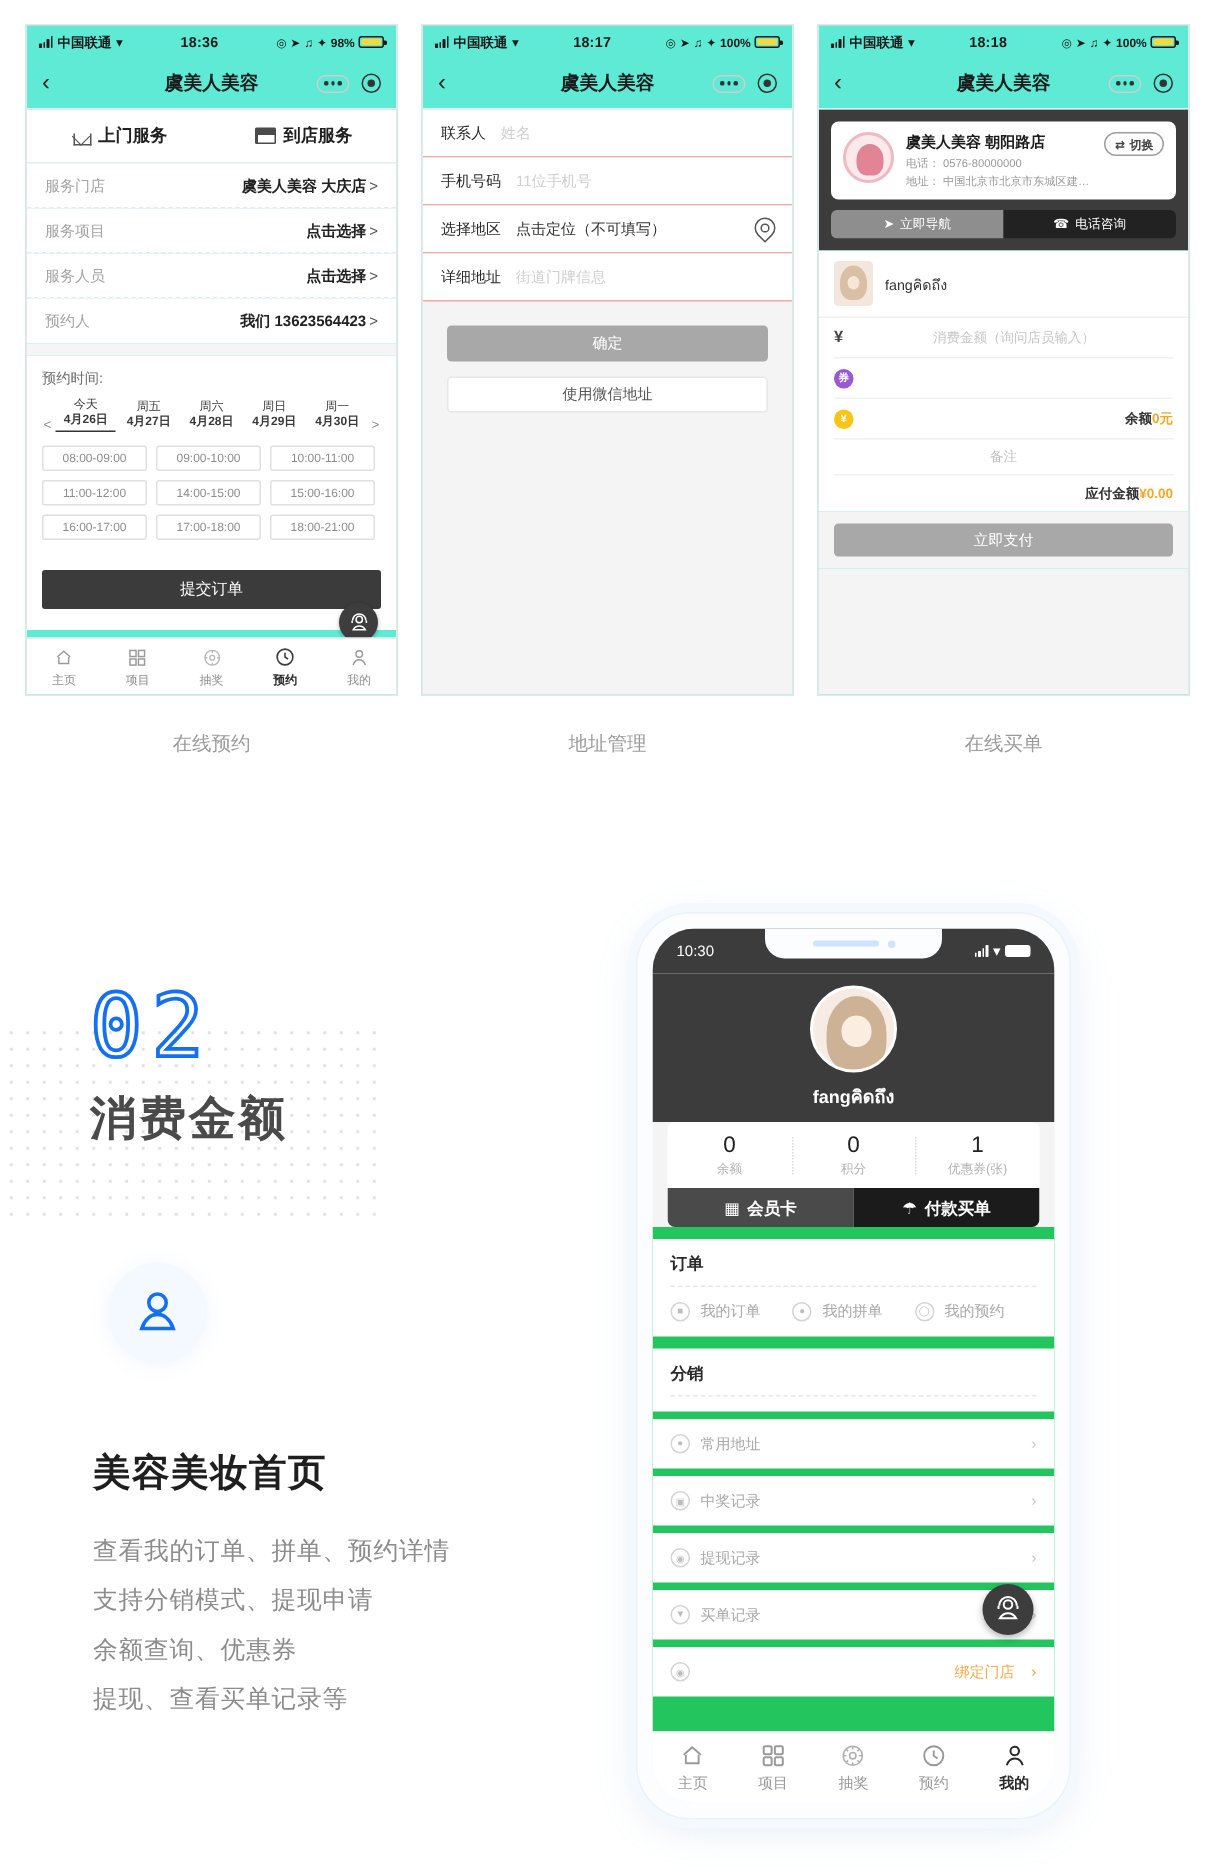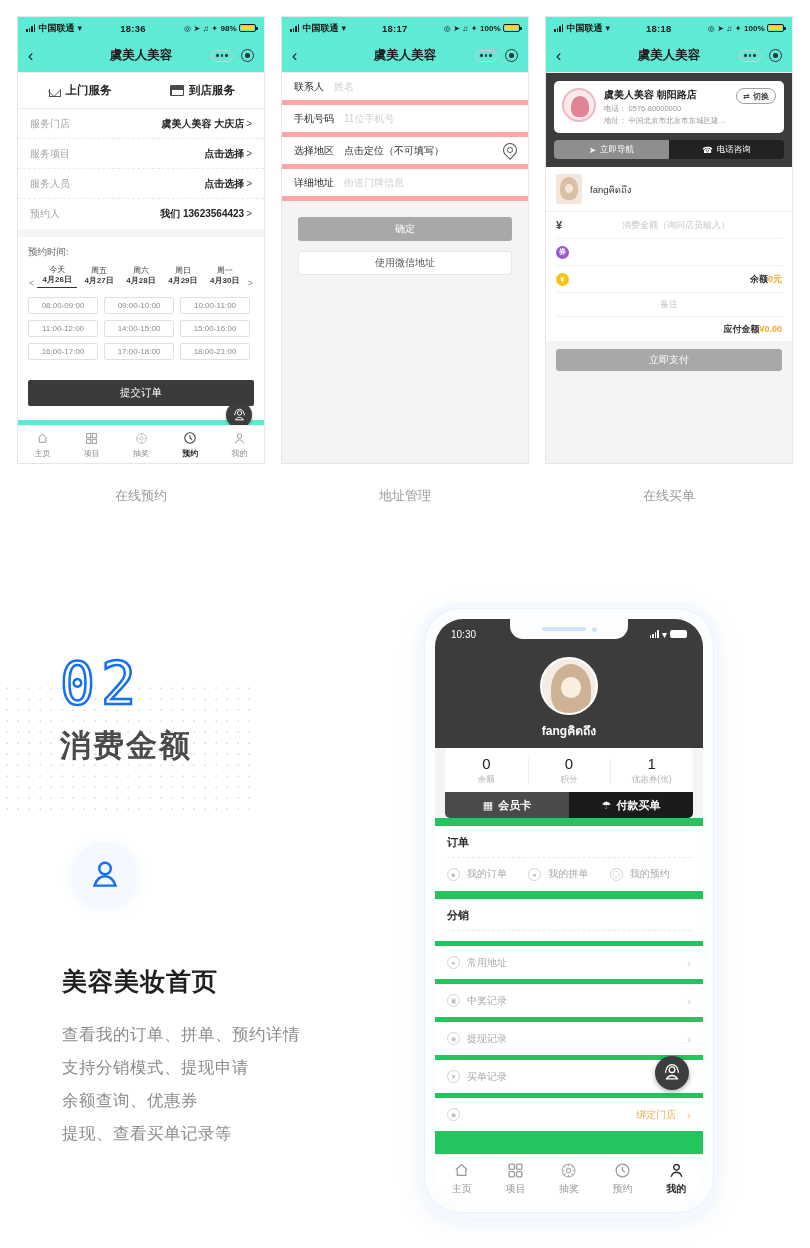--- a/index.html
+++ b/index.html
@@ -140,21 +140,21 @@
     background: #fff; border-top: 1px solid #ececec;
     display: flex; align-items: center;
   }
   .tab { flex: 1; text-align: center; font-size: 8px; color: #8e8e8e; }
   .tab .ti { height: 15px; display: flex; align-items: center; justify-content: center; margin-bottom: 2px; }
   .tab.active { color: #2b2b2b; font-weight: bold; }
 
   
   .s2row {
     height: 32px; display: flex; align-items: center; gap: 10px;
-    padding: 0 12px; background: #fff; border-bottom: 5px solid #fca5a5;
+    padding: 0 12px; background: #fff; border-bottom: 1px solid #fca5a5;
     font-size: 10px; position: relative;
   }
   .s2row .lab { color: #2a2a2a; }
   .s2row .ph { color: #cfcfcf; }
   .s2row .val2 { color: #2f2f2f; }
   .pin {
     position: absolute; right: 12px; width: 13px; height: 15px;
   }
   .pin::before {
     content:""; position: absolute; left: 0; top: 0; width: 12px; height: 12px;

